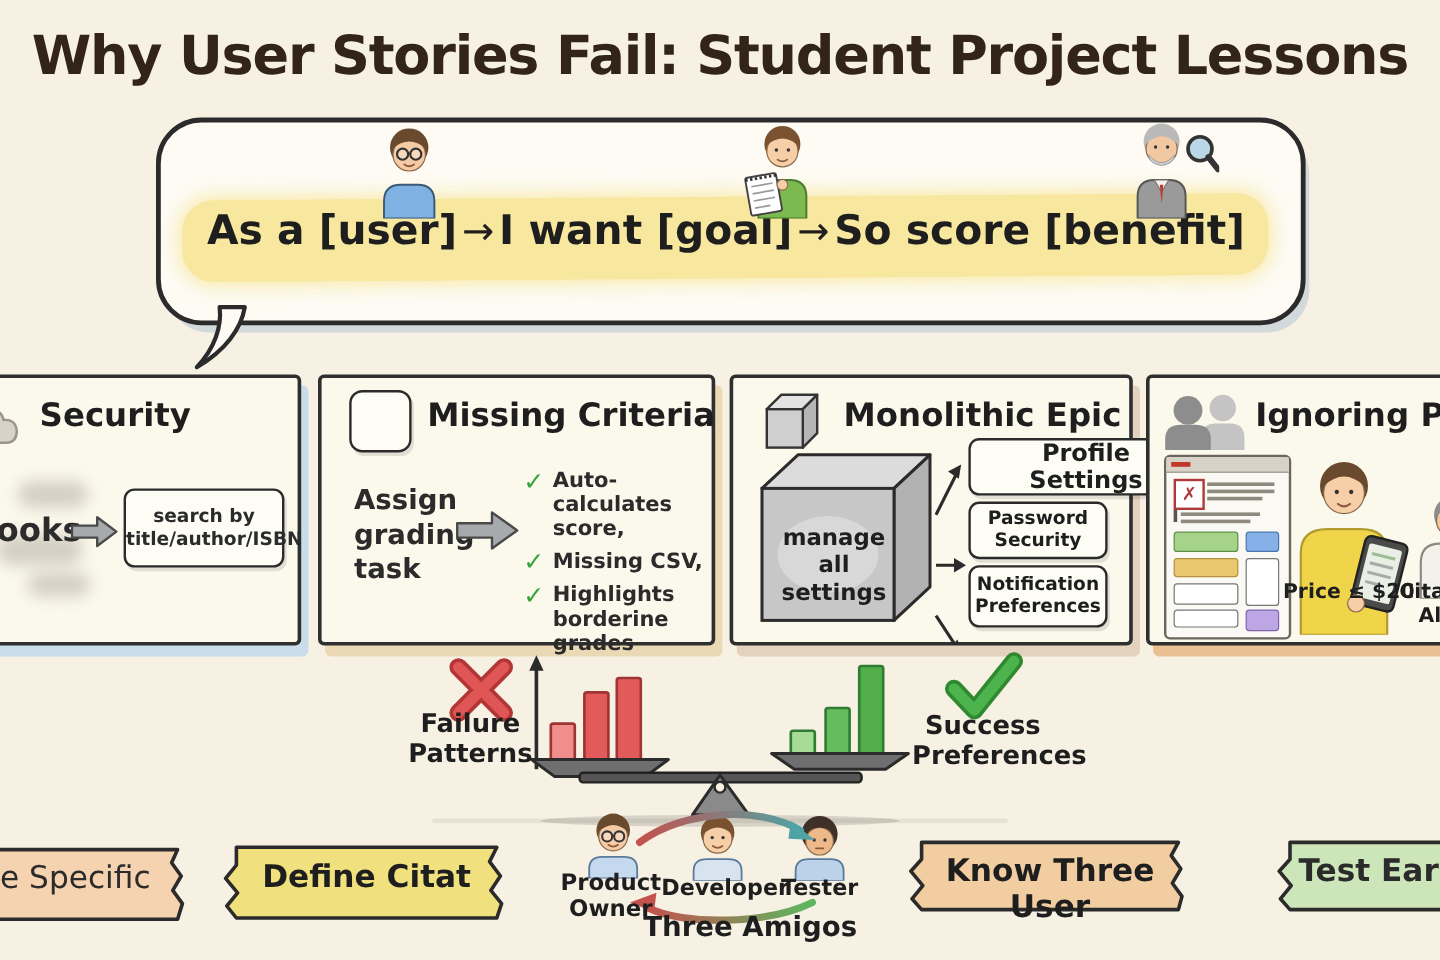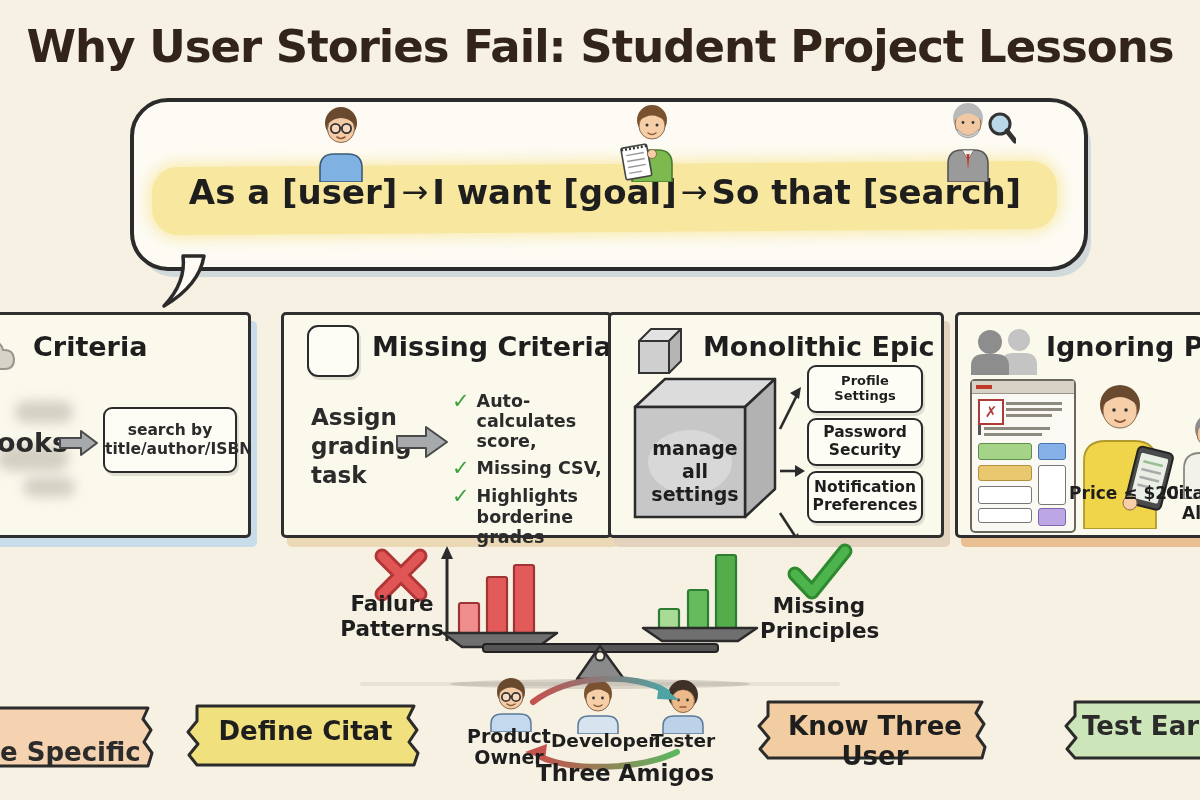--- a/index.html
+++ b/index.html
@@ -40,21 +40,21 @@
   <div id="bubble" class="abs"></div>
   <svg class="abs" style="left:158px;top:254px;" width="72" height="56">
     <path d="M46,2 C43,20 30,38 6,52 C21,36 27,18 25,2 Z" fill="#fdfbf4" stroke="#2b2b2b" stroke-width="3.5" stroke-linejoin="round"></path>
   </svg>
   <div id="highlight" class="abs"></div>
   <div id="formula" class="abs">
     <span>As a [user]</span>
     <span class="arr">→</span>
     <span>I want [goal]</span>
     <span class="arr">→</span>
-    <span>So that [search]</span>
+    <span>So score [benefit]</span>
   </div>
 
   <svg class="abs" style="left:312px;top:104px;" width="58" height="78">
     <circle cx="29" cy="19" r="16" fill="#6a4a2e"></circle>
     <circle cx="29" cy="25" r="13.5" fill="#f5cba6" stroke="#8a6a4a" stroke-width="1"></circle>
     <path d="M15,20 Q29,8 43,20 L43,14 Q29,2 15,14 Z" fill="#6a4a2e"></path>
     <circle cx="23.5" cy="24.5" r="4.6" fill="rgba(255,255,255,.25)" stroke="#333" stroke-width="1.8"></circle>
     <circle cx="34.5" cy="24.5" r="4.6" fill="rgba(255,255,255,.25)" stroke="#333" stroke-width="1.8"></circle>
     <line x1="27.5" y1="24" x2="30.5" y2="24" stroke="#333" stroke-width="1.6"></line>
     <path d="M25,33 Q29,36 33,33" stroke="#8a5a3a" stroke-width="1.6" fill="none" stroke-linecap="round"></path>
@@ -89,35 +89,35 @@
     <path d="M24,50 L30,60 L36,50 Z" fill="#f5f2ea" stroke="#777" stroke-width="1"></path>
     <path d="M28.5,54 L30,70 L31.5,54 Z" fill="#c0392b"></path>
     <circle cx="62" cy="24" r="10" fill="#b9d7e6" stroke="#333" stroke-width="3"></circle>
     <line x1="69" y1="31" x2="77" y2="41" stroke="#333" stroke-width="5" stroke-linecap="round"></line>
   </svg>
 
   <div id="p1" class="abs panel" style="left:-62px;top:312px;width:307px;height:220px;box-shadow:6px 9px 0 #c8dcea;">
     <svg class="abs" style="left:28px;top:18px;" width="50" height="46">
       <path d="M12,36 Q2,36 2,27 Q2,19 10,18 Q11,8 22,8 Q32,8 34,17 Q44,16 45,26 Q45,36 36,36 Z" fill="#d7d3c8" stroke="#9a958a" stroke-width="2"></path>
     </svg>
-    <div class="abs ptitle" style="left:92px;top:16px;">Criteria</div>
+    <div class="abs ptitle" style="left:92px;top:16px;">Security</div>
     <div class="abs blob" style="left:74px;top:86px;width:58px;height:22px;"></div>
     <div class="abs blob" style="left:56px;top:130px;width:72px;height:26px;"></div>
     <div class="abs blob" style="left:82px;top:162px;width:52px;height:20px;"></div>
     <div class="abs" style="left:56px;top:112px;font-size:27px;font-weight:700;">ooks</div>
     <svg class="abs" style="left:118px;top:113px;" width="40" height="30">
       <polygon points="1,10 22,10 22,3 38,15 22,27 22,20 1,20" fill="#a7aaad" stroke="#4a4a4a" stroke-width="2" stroke-linejoin="round"></polygon>
     </svg>
     <div class="abs sketchbox" style="left:162px;top:92px;width:130px;height:62px;display:flex;flex-direction:column;justify-content:center;text-align:center;font-size:15.5px;font-weight:700;line-height:1.25;">
       <span>search by</span>
       <span>title/author/ISBN</span>
     </div>
   </div>
 
-  <div class="abs panel" style="left:265px;top:312px;width:325px;height:220px;box-shadow:6px 9px 0 #ead9b4;margin-left:16px;">
+  <div class="abs panel" style="left:265px;top:312px;width:325px;height:220px;box-shadow:6px 9px 0 #ead9b4;">
     <div class="abs sketchbox" style="left:23px;top:10px;width:48px;height:48px;border-radius:11px;"></div>
     <div class="abs ptitle" style="left:88px;top:16px;">Missing Criteria</div>
     <div class="abs" style="left:27px;top:88px;width:112px;font-size:23px;font-weight:700;line-height:1.25;">Assign grading task</div>
     <svg class="abs" style="left:112px;top:108px;" width="54" height="38">
       <polygon points="1,13 30,13 30,4 51,19 30,34 30,25 1,25" fill="#a7aaad" stroke="#4a4a4a" stroke-width="2" stroke-linejoin="round"></polygon>
     </svg>
     <div class="abs" style="left:168px;top:76px;width:152px;">
       <div class="chk-item">
         <span class="chk-mark">✓</span>
         <span>Auto-calculates score,</span>
@@ -148,21 +148,21 @@
     </svg>
     <div class="abs lbl" style="left:30px;top:122px;width:108px;font-size:19px;line-height:1.2;">manage all settings</div>
     <svg class="abs" style="left:166px;top:52px;" width="30" height="170">
       <line x1="3" y1="62" x2="20" y2="28" stroke="#2b2b2b" stroke-width="2.6"></line>
         <polygon points="24,20 22,32 13,26" fill="#2b2b2b"></polygon>
       <line x1="3" y1="104" x2="22" y2="104" stroke="#2b2b2b" stroke-width="2.6"></line>
         <polygon points="28,104 18,98 18,110" fill="#2b2b2b"></polygon>
       <line x1="3" y1="146" x2="20" y2="172" stroke="#2b2b2b" stroke-width="2.6"></line>
         <polygon points="24,178 13,174 21,166" fill="#2b2b2b"></polygon>
     </svg>
-    <div class="abs sketchbox lbl" style="left:196px;top:50px;width:112px;height:44px;display:flex;align-items:center;justify-content:center;font-size:13px;line-height:1.15;">Profile Settings</div>
+    <div class="abs sketchbox lbl" style="left:196px;top:50px;width:112px;height:44px;display:flex;align-items:center;justify-content:center;font-size:20px;line-height:1.15;padding-left:40px;">Profile Settings</div>
     <div class="abs sketchbox lbl" style="left:196px;top:103px;width:112px;height:44px;display:flex;align-items:center;justify-content:center;font-size:15.5px;line-height:1.15;">Password Security</div>
     <div class="abs sketchbox lbl" style="left:196px;top:156px;width:112px;height:48px;display:flex;align-items:center;justify-content:center;font-size:15.5px;line-height:1.15;">Notification Preferences</div>
   </div>
 
   <div class="abs panel" style="left:955px;top:312px;width:340px;height:220px;box-shadow:6px 9px 0 #eabf92;">
     <svg class="abs" style="left:10px;top:8px;" width="76" height="54">
       <circle cx="51" cy="17" r="11" fill="#c4c4c4"></circle>
       <path d="M33,52 V42 Q33,30 45,30 H57 Q69,30 69,42 V52 Z" fill="#c4c4c4"></path>
       <circle cx="22" cy="19" r="12" fill="#8d8d8d"></circle>
       <path d="M3,52 V43 Q3,31 16,31 H28 Q41,31 41,43 V52 Z" fill="#8d8d8d"></path>
@@ -252,21 +252,21 @@
         <rect x="376" y="17" width="20" height="73" fill="#52ad4a" stroke="#2e7d32" stroke-width="2.2" rx="2"></rect>
       </g>
 
     <polygon points="103,95 217,95 198,109 122,109" fill="#6f6f6f" stroke="#2b2b2b" stroke-width="2.5" stroke-linejoin="round"></polygon>
     <polygon points="303,90 417,90 398,103 322,103" fill="#6f6f6f" stroke="#2b2b2b" stroke-width="2.5" stroke-linejoin="round"></polygon>
     <rect x="143" y="106" width="235" height="8" fill="#555" stroke="#222" stroke-width="2" rx="3"></rect>
     <polygon points="260,108 237,141 284,141" fill="#8a8a8a" stroke="#2b2b2b" stroke-width="2.5" stroke-linejoin="round"></polygon>
     <circle cx="260" cy="118" r="4.5" fill="#f6f1e2" stroke="#2b2b2b" stroke-width="2"></circle>
   </svg>
   <div class="abs lbl" style="left:328px;top:592px;width:128px;font-size:21.5px;line-height:1.15;">Failure Patterns</div>
-  <div class="abs lbl" style="left:760px;top:594px;width:118px;font-size:21.5px;line-height:1.15;">Missing Principles</div>
+  <div class="abs lbl" style="left:760px;top:594px;width:118px;font-size:21.5px;line-height:1.15;">Success Preferences</div>
 
   <svg class="abs" style="left:485px;top:676px;" width="52" height="56">
     <circle cx="26" cy="16" r="14" fill="#6a4a2e"></circle>
     <circle cx="26" cy="21" r="12" fill="#f5cba6" stroke="#8a6a4a" stroke-width="1"></circle>
     <path d="M14,17 Q26,6 38,17 L38,11 Q26,2 14,11 Z" fill="#6a4a2e"></path>
     <circle cx="21" cy="21" r="4.2" fill="rgba(255,255,255,.25)" stroke="#333" stroke-width="1.7"></circle>
     <circle cx="31" cy="21" r="4.2" fill="rgba(255,255,255,.25)" stroke="#333" stroke-width="1.7"></circle>
     <line x1="24.5" y1="20.5" x2="27.5" y2="20.5" stroke="#333" stroke-width="1.5"></line>
     <path d="M22,28 Q26,31 30,28" stroke="#8a5a3a" stroke-width="1.5" fill="none" stroke-linecap="round"></path>
     <path d="M6,56 V48 Q6,38 17,38 H35 Q46,38 46,48 V56 Z" fill="#c5d9ee" stroke="#5a7a9a" stroke-width="1.5"></path>
@@ -306,21 +306,21 @@
     <polygon points="70,84 92,76 90,92" fill="#c4524e"></polygon>
   </svg>
   <div class="abs lbl" style="left:463px;top:726px;width:92px;font-size:19px;line-height:1.1;">Product Owner</div>
   <div class="abs lbl" style="left:551px;top:730px;width:100px;font-size:18.5px;white-space:nowrap;">Developer</div>
   <div class="abs lbl" style="left:648px;top:730px;width:70px;font-size:18.5px;">Tester</div>
   <div class="abs lbl" style="left:524px;top:760px;width:160px;font-size:23px;white-space:nowrap;margin-left:12px;">Three Amigos</div>
 
   <svg class="abs" style="left:-55px;top:705px;" width="215" height="64">
     <path d="M12,3 H203 L198,14 L206,25 L199,37 L207,48 L203,61 H12 L5,52 L13,41 L4,30 L12,18 Z" fill="#f5d2b0" stroke="#2b2b2b" stroke-width="3" stroke-linejoin="round"></path>
   </svg>
-  <div class="abs" style="left:0;top:717px;width:150px;font-size:26px;font-weight:700;margin-top:20px;">e Specific</div>
+  <div class="abs" style="left:0;top:717px;width:150px;font-size:26px;font-weight:400;">e Specific</div>
 
   <svg class="abs" style="left:183px;top:703px;" width="245" height="65">
     <path d="M14,3 H231 L225,15 L234,27 L226,39 L235,50 L231,62 H14 L6,52 L15,41 L5,29 L14,18 Z" fill="#f1e07e" stroke="#2b2b2b" stroke-width="3" stroke-linejoin="round"></path>
   </svg>
   <div class="abs lbl" style="left:183px;top:716px;width:245px;font-size:26px;">Define Citat</div>
 
   <svg class="abs" style="left:755px;top:699px;" width="240" height="62">
     <path d="M13,3 H227 L221,14 L229,25 L222,37 L230,48 L227,59 H13 L5,50 L14,39 L4,27 L13,17 Z" fill="#f1cda1" stroke="#2b2b2b" stroke-width="3" stroke-linejoin="round"></path>
   </svg>
   <div class="abs lbl" style="left:755px;top:711px;width:240px;font-size:26px;">Know Three User</div>

